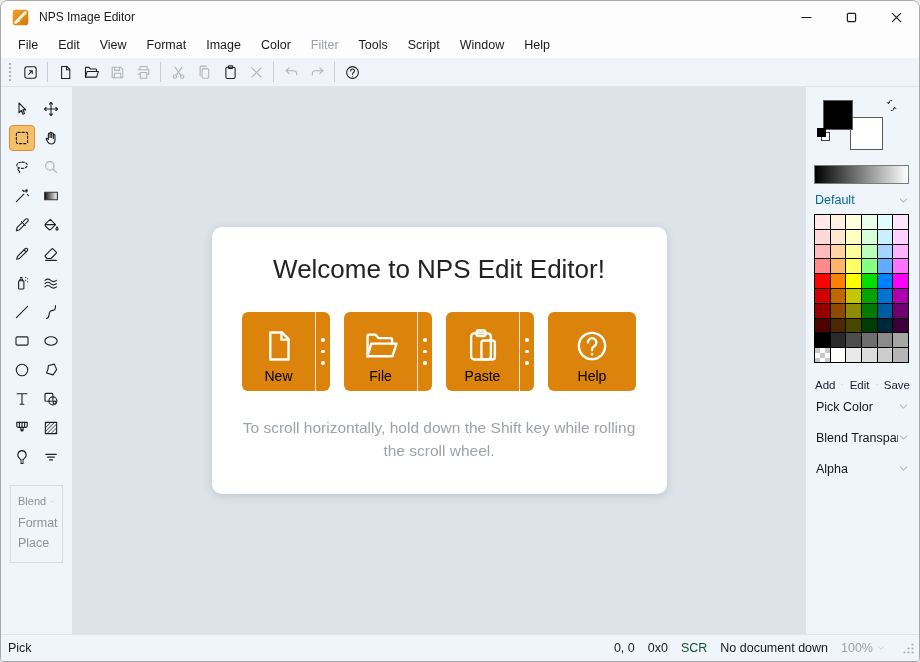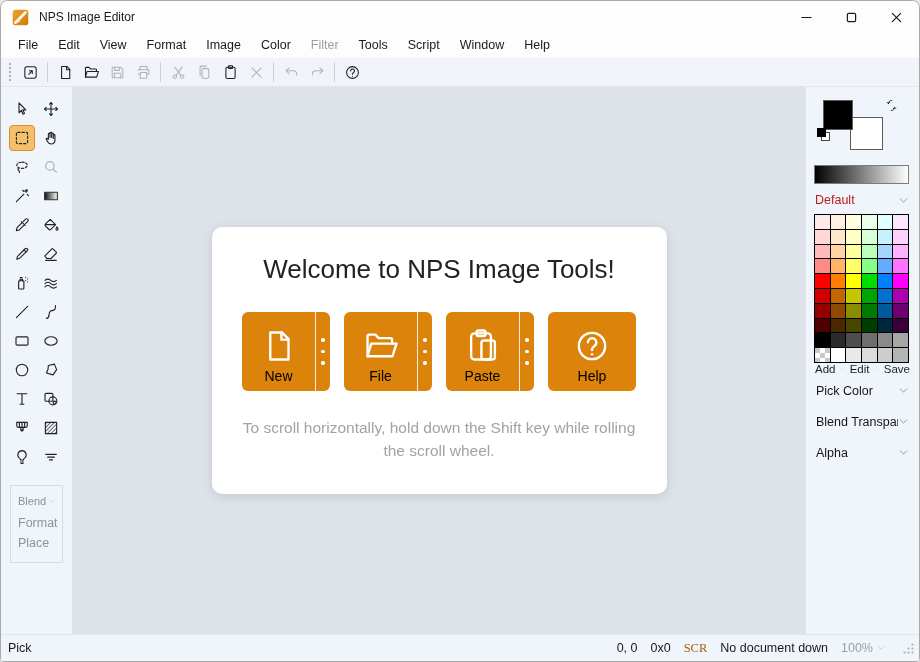--- a/index.html
+++ b/index.html
@@ -75,38 +75,38 @@
   .fgbg { position:relative; height:62px; margin:2px 0 6px 0; }
   .swatch { position:absolute; border:1px solid #5a5a5a; }
   .swatch.bg { left:36px; top:20px; width:33px; height:33px; background:#ffffff; z-index:1; }
   .swatch.fg { left:9px; top:3px; width:30px; height:30px; background:#000000; z-index:2; }
   .swap-ic { position:absolute; right:11px; top:1px; width:15px; height:15px; color:#1a1a1a; }
   .reset-ic { position:absolute; left:3px; top:31px; width:14px; height:14px; }
   .reset-ic .w { position:absolute; left:4px; top:4px; width:9px; height:9px; background:#fff; border:1px solid #444; }
   .reset-ic .b { position:absolute; left:0; top:0; width:9px; height:9px; background:#000; border:1px solid #000; z-index:2; }
   .gradientbar { width:95px; height:19px; border:1px solid #7c7c7c; background:linear-gradient(90deg,#000,#fff); }
   .palette-row { display:flex; align-items:center; justify-content:space-between; padding:9px 1px 7px 1px; }
-  .palette-row span { font-size:12.5px; color:#b91c1c; }
+  .palette-row span { font-size:12.5px; color:#0369a1; }
   .chev { width:11px; height:11px; color:#5c626c; flex:none; }
   .colorgrid { width:95px; background:#000; border:1px solid #000; display:grid;
                grid-template-columns:repeat(6,1fr); gap:1px; }
   .colorgrid i { height:13.8px; display:block; }
   .colorgrid i.checker { background:repeating-conic-gradient(#ffffff 0 25%, #c9c9c9 0 50%); background-size:10px 10px; }
-  .actions-row { display:flex; align-items:center; gap:6px; padding-left:1px; }
+  .actions-row { display:flex; align-items:center; gap:6px; margin-top:16px; padding-left:1px; }
   .actions-row span { font-size:11.5px; color:#17202e; }
   .actions-row svg { width:9px; height:9px; color:#3c4452; }
   .section-row { display:flex; align-items:center; justify-content:space-between; padding:9px 1px 8px 2px; }
   .section-row span { font-size:12.5px; color:#16161a; white-space:nowrap; overflow:hidden; max-width:84px; }
 
   
   .statusbar { height:27px; background:#f0f4fb; border-top:1px solid #e0e4eb; display:flex; align-items:center;
                padding:0 4px 0 7px; font-size:12.5px; color:#1a1a1a; flex:none; }
   .sb-left { flex:1; }
   .sb-right { display:flex; align-items:center; gap:13px; }
-  .sb-dim { color:#a16207;font-family:Liberation Serif, serif; }
+  .sb-dim { color:#14532d; }
   .sb-zoom { display:flex; align-items:center; gap:4px; color:#9aa1ab; }
   .sb-grip { width:13px; height:13px; color:#aab0ba; margin-left:4px; }
 
   
   svg.icon * { stroke:currentColor; fill:none; stroke-width:1.5; stroke-linecap:round; stroke-linejoin:round; }
   svg.thin * { stroke-width:1.3; }
 </style>
 </head>
 <body>
 
@@ -409,21 +409,21 @@
               <path d="M5 8.5l7 7 7-7" stroke-width="2.2"></path>
             </svg>
         </div>
         <div class="blend-item">Format</div>
         <div class="blend-item">Place</div>
       </div>
     </div>
 
     <div class="canvas">
       <div class="card">
-        <div class="card-title">Welcome to NPS Image Tools!</div>
+        <div class="card-title">Welcome to NPS Edit Editor!</div>
         <div class="card-buttons" id="welcome-buttons">
             <div class="wbtn">
               <div class="wbtn-main">
                 <svg class="icon " viewBox="0 0 24 24">
                   <path d="M6.5 3.5h7.5l4 4v13H6.5z"></path>
                   <path d="M13.5 3.5V8h4.5"></path>
                 </svg>
                 <span class="wbtn-label">New</span>
               </div>
               <div class="wbtn-split">

